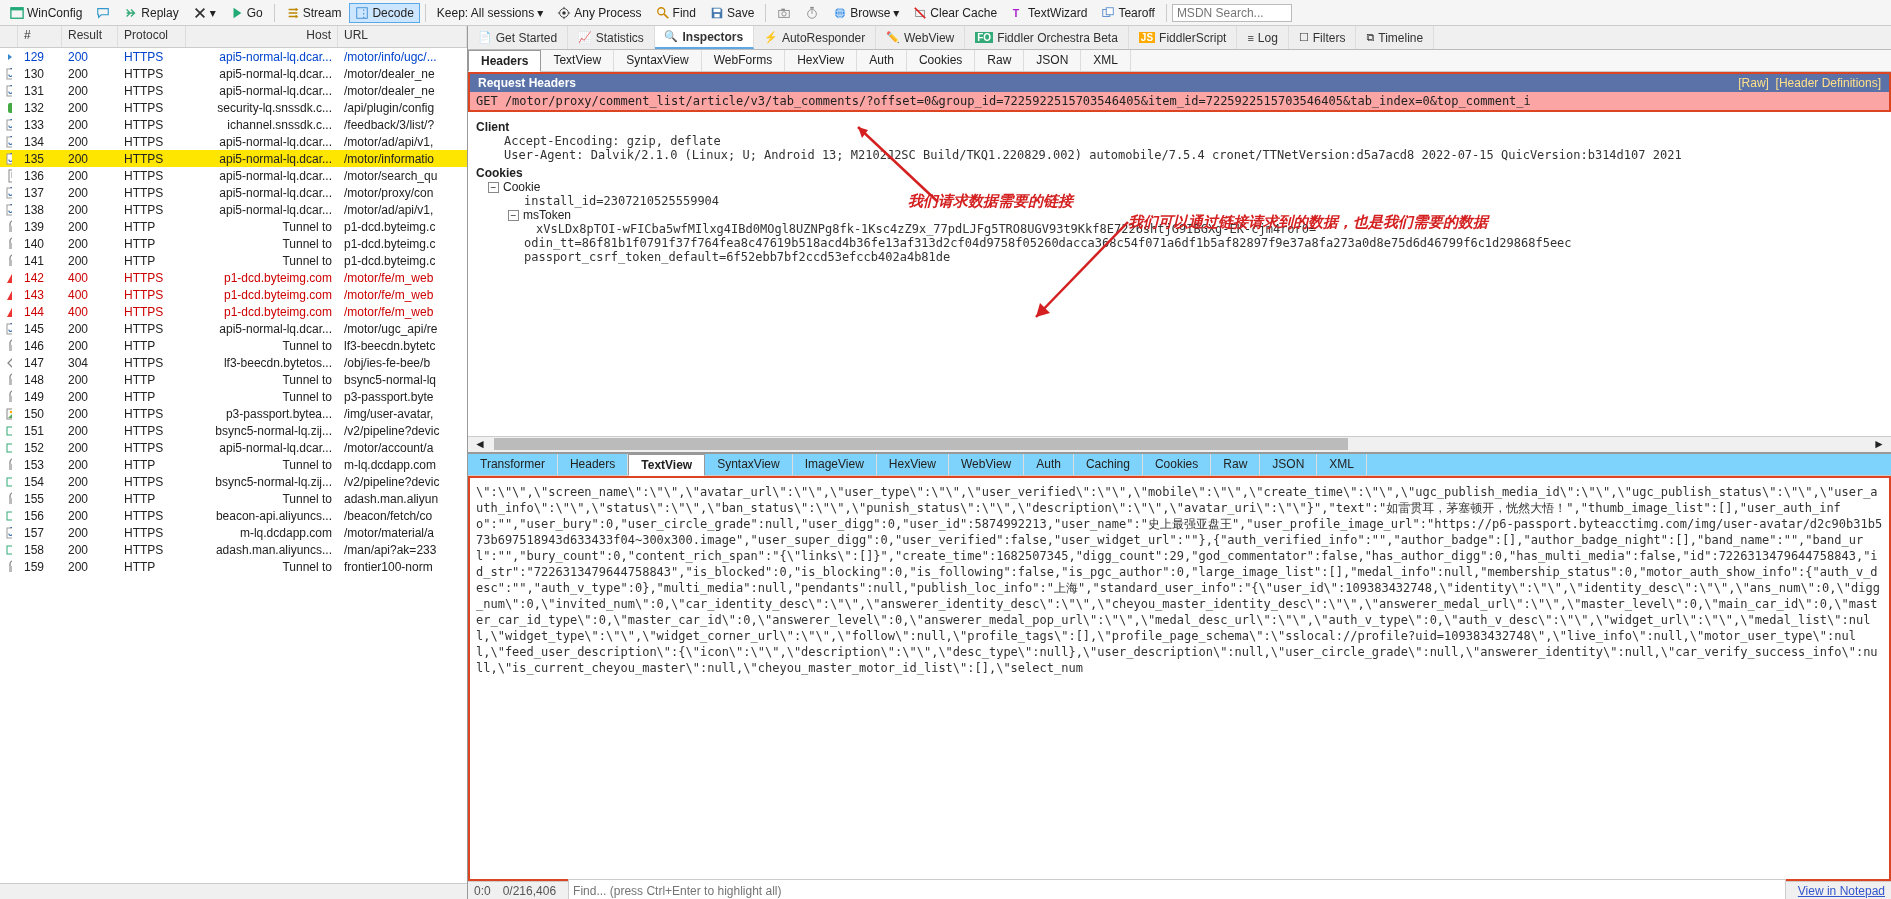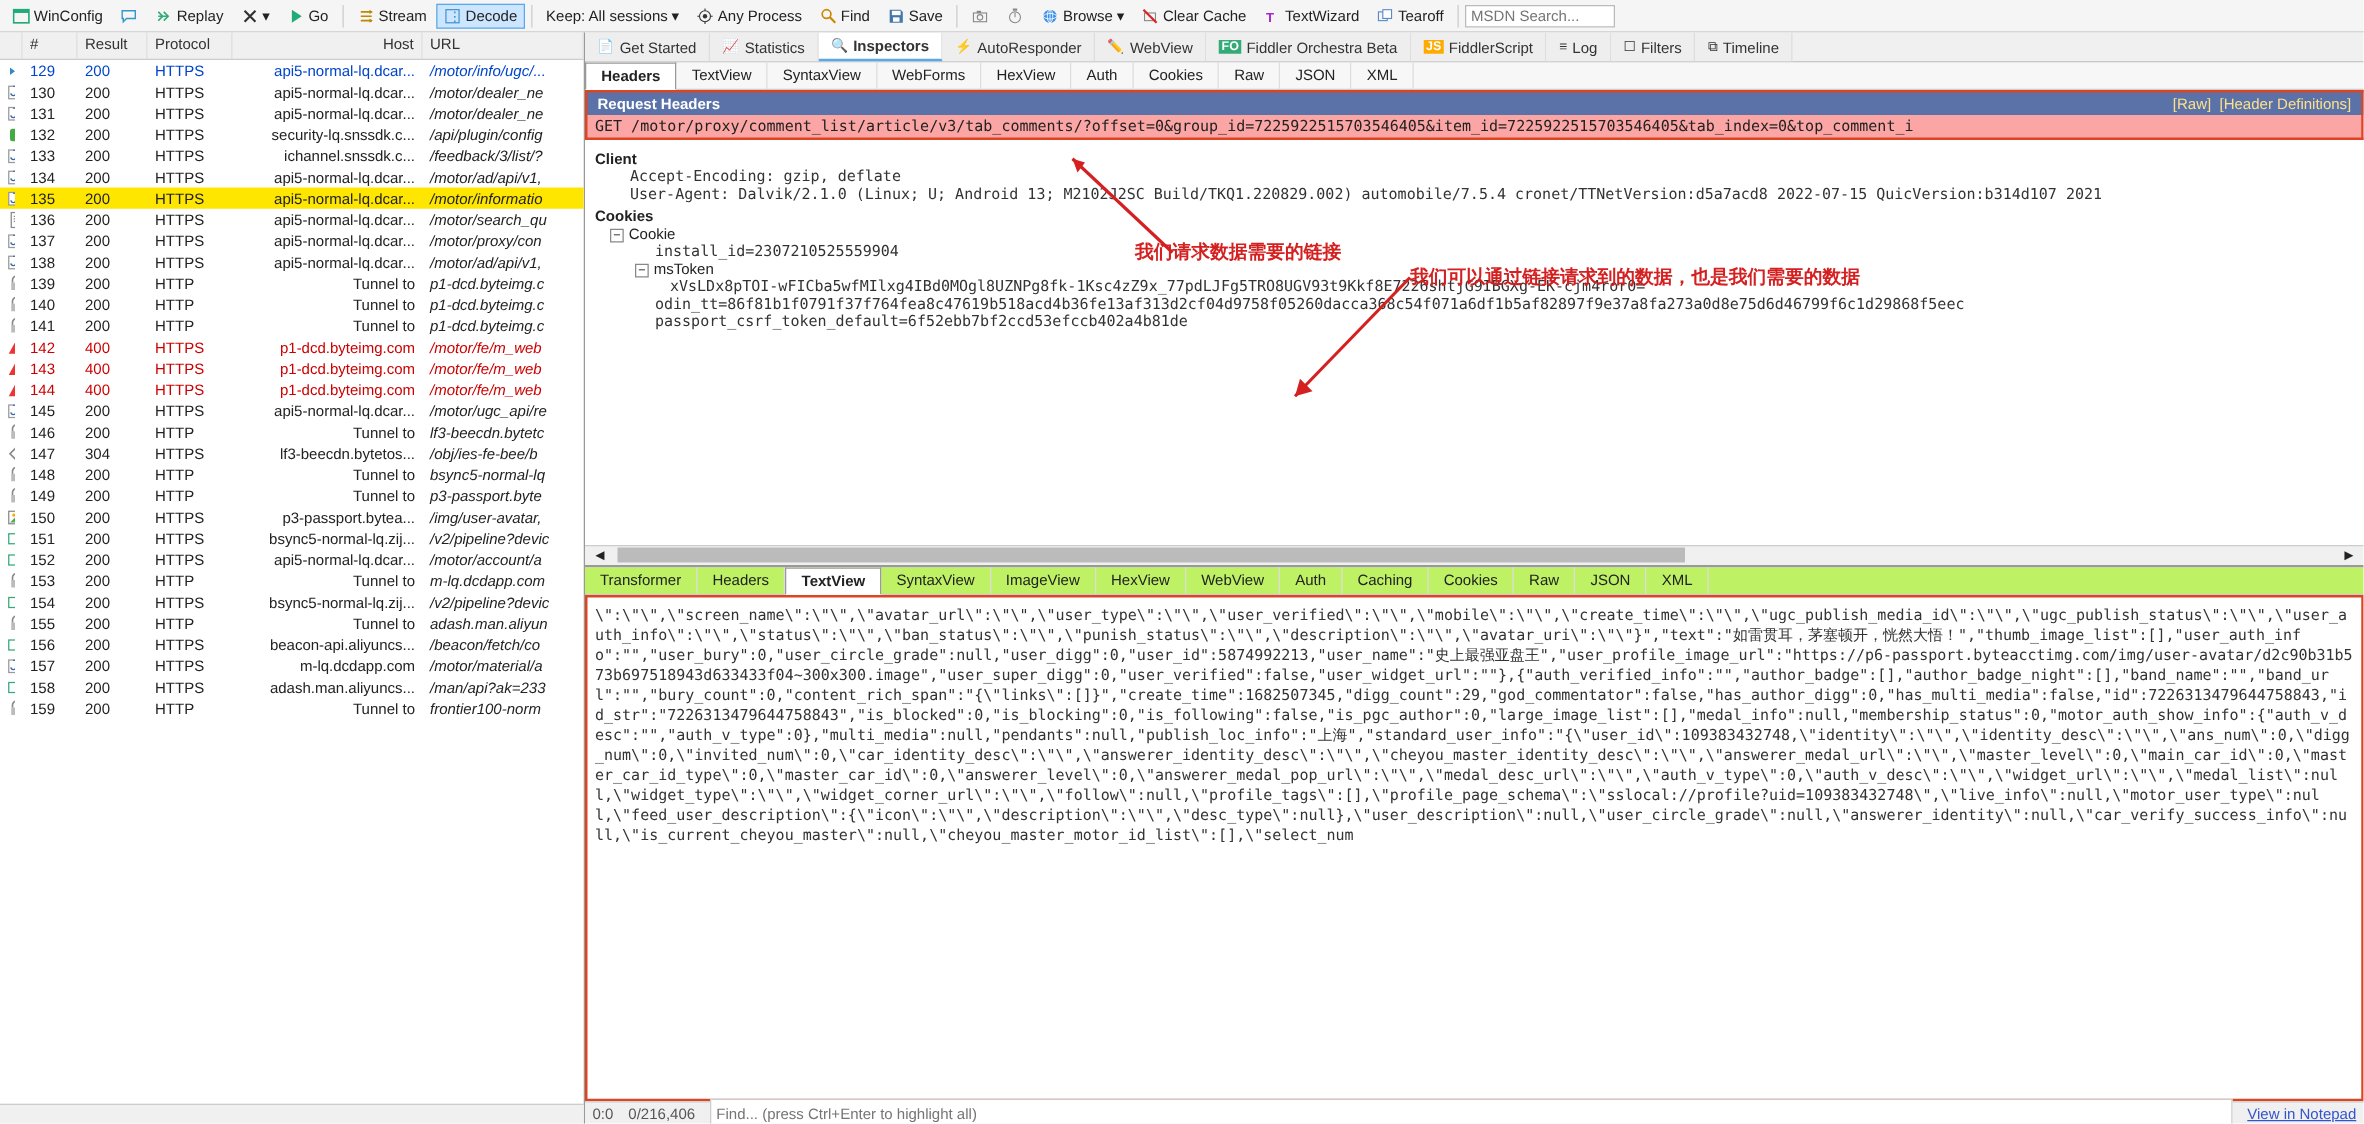--- a/index.html
+++ b/index.html
@@ -11,45 +11,45 @@
 .ico { width: 14px; height: 14px; display: inline-block; }
 .main { display: flex; height: calc(100vh - 26px); }
 .left { width: 468px; display: flex; flex-direction: column; border-right: 1px solid #999; }
 .grid-head { display: flex; background: #f0f0f0; border-bottom: 1px solid #ccc; height: 22px; }
 .grid-head > div { padding: 2px 6px; border-right: 1px solid #ddd; font-weight: normal; color: #333; }
 .ch-ico { width: 18px; } .ch-id { width: 44px; } .ch-res { width: 56px; } .ch-proto { width: 68px; } .ch-host { width: 152px; text-align: right; } .ch-url { flex: 1; }
 .grid-body { flex: 1; overflow-y: auto; overflow-x: hidden; }
 .row { display: flex; height: 17px; align-items: center; cursor: pointer; }
 .row > div { padding: 0 6px; white-space: nowrap; overflow: hidden; text-overflow: ellipsis; }
 .row .c-ico { width: 18px; display: flex; align-items: center; justify-content: center; }
-.row .c-id { width: 44px; } .row .c-res { width: 56px; } .row .c-proto { width: 68px; } .row .c-host { width: 152px; text-align: right; } .row .c-url { flex: 1; font-style: italic; }
+.row .c-id { width: 44px; } .row .c-res { width: 56px; } .row .c-proto { width: 68px; } .row .c-host { width: 152px; text-align: right; } .row .c-url { flex: 1; }
 .row.blue { color: #0044cc; }
 .row.black { color: #222; }
 .row.red { color: #cc0000; }
 .row.hl { background: #ffe600; }
 .scroll-h { height: 16px; background: #f0f0f0; border-top: 1px solid #ccc; }
 .right { flex: 1; display: flex; flex-direction: column; overflow: hidden; }
 .tabbar { display: flex; background: #f0f0f0; border-bottom: 1px solid #bbb; height: 24px; }
 .tab { display: flex; align-items: center; gap: 4px; padding: 3px 10px; border-right: 1px solid #ddd; cursor: pointer; background: #eee; color: #333; }
 .tab.active { background: #fff; border-bottom: 2px solid #5aa9e6; font-weight: 600; }
 .subtabs { display: flex; background: #f7f7f7; border-bottom: 1px solid #ccc; height: 22px; }
 .stab { padding: 3px 12px; cursor: pointer; border-right: 1px solid #ddd; }
 .stab.active { background: #fff; border: 1px solid #999; border-bottom: 1px solid #fff; margin-bottom: -1px; font-weight: 600; }
 .reqhdr-bar { display: flex; align-items: center; background: #5a72a8; color: #fff; padding: 2px 8px; height: 20px; font-weight: 600; border: 2px solid #d42; border-bottom: none; }
 .reqhdr-bar .links { margin-left: auto; color: #ffe08a; font-weight: normal; }
 .reqline { background: #fca5a5; border: 2px solid #d42; border-top: none; padding: 2px 6px; font-family: Consolas, monospace; white-space: nowrap; overflow: hidden; color: #222; }
 .req-body { flex: 1; overflow: auto; padding: 4px 8px; font-family: "Segoe UI", sans-serif; background: #fff; position: relative; }
 .req-body .section { font-weight: 600; margin-top: 4px; }
 .req-body .kv { margin-left: 28px; font-family: Consolas, monospace; color: #333; white-space: pre; }
 .tree-toggle { display: inline-block; width: 11px; height: 11px; border: 1px solid #888; text-align: center; line-height: 9px; font-size: 10px; margin-right: 4px; margin-left: 12px; }
-.annot { position: absolute; color: #d42020; font-weight: 600; font-size: 15px; pointer-events: none; }
+.annot { position: absolute; color: #d42020; font-weight: 600; font-size: 15px; pointer-events: none; font-style: italic; }
 .arrow-svg { position: absolute; pointer-events: none; }
 .hscroll { height: 16px; background: #f0f0f0; border-top: 1px solid #ccc; display: flex; align-items: center; }
 .hscroll .thumb { background: #bbb; height: 12px; margin: 2px; }
-.resp-tabs { display: flex; background: #bef264; border-bottom: 1px solid #ccc; height: 22px; }
+.resp-tabs { display: flex; background: #7dd3fc; border-bottom: 1px solid #ccc; height: 22px; }
 .resp-body { flex: 1; overflow: auto; border: 2px solid #d42; padding: 6px; font-family: Consolas, "Microsoft YaHei", monospace; font-size: 12px; line-height: 16px; white-space: pre-wrap; word-break: break-all; background: #fff; color: #333; }
 .statusbar { display: flex; height: 18px; background: #f0f0f0; border-top: 1px solid #ccc; align-items: center; padding: 0 6px; gap: 12px; font-size: 11px; color: #555; }
 .msdn { border: 1px solid #bbb; padding: 1px 4px; color: #888; background: #fff; width: 120px; }
 .top-pane { display: flex; flex-direction: column; height: 46%; }
 .bot-pane { display: flex; flex-direction: column; flex: 1; border-top: 2px solid #999; position: relative; }
 </style>
 </head>
 <body>
 
 <div class="toolbar">

